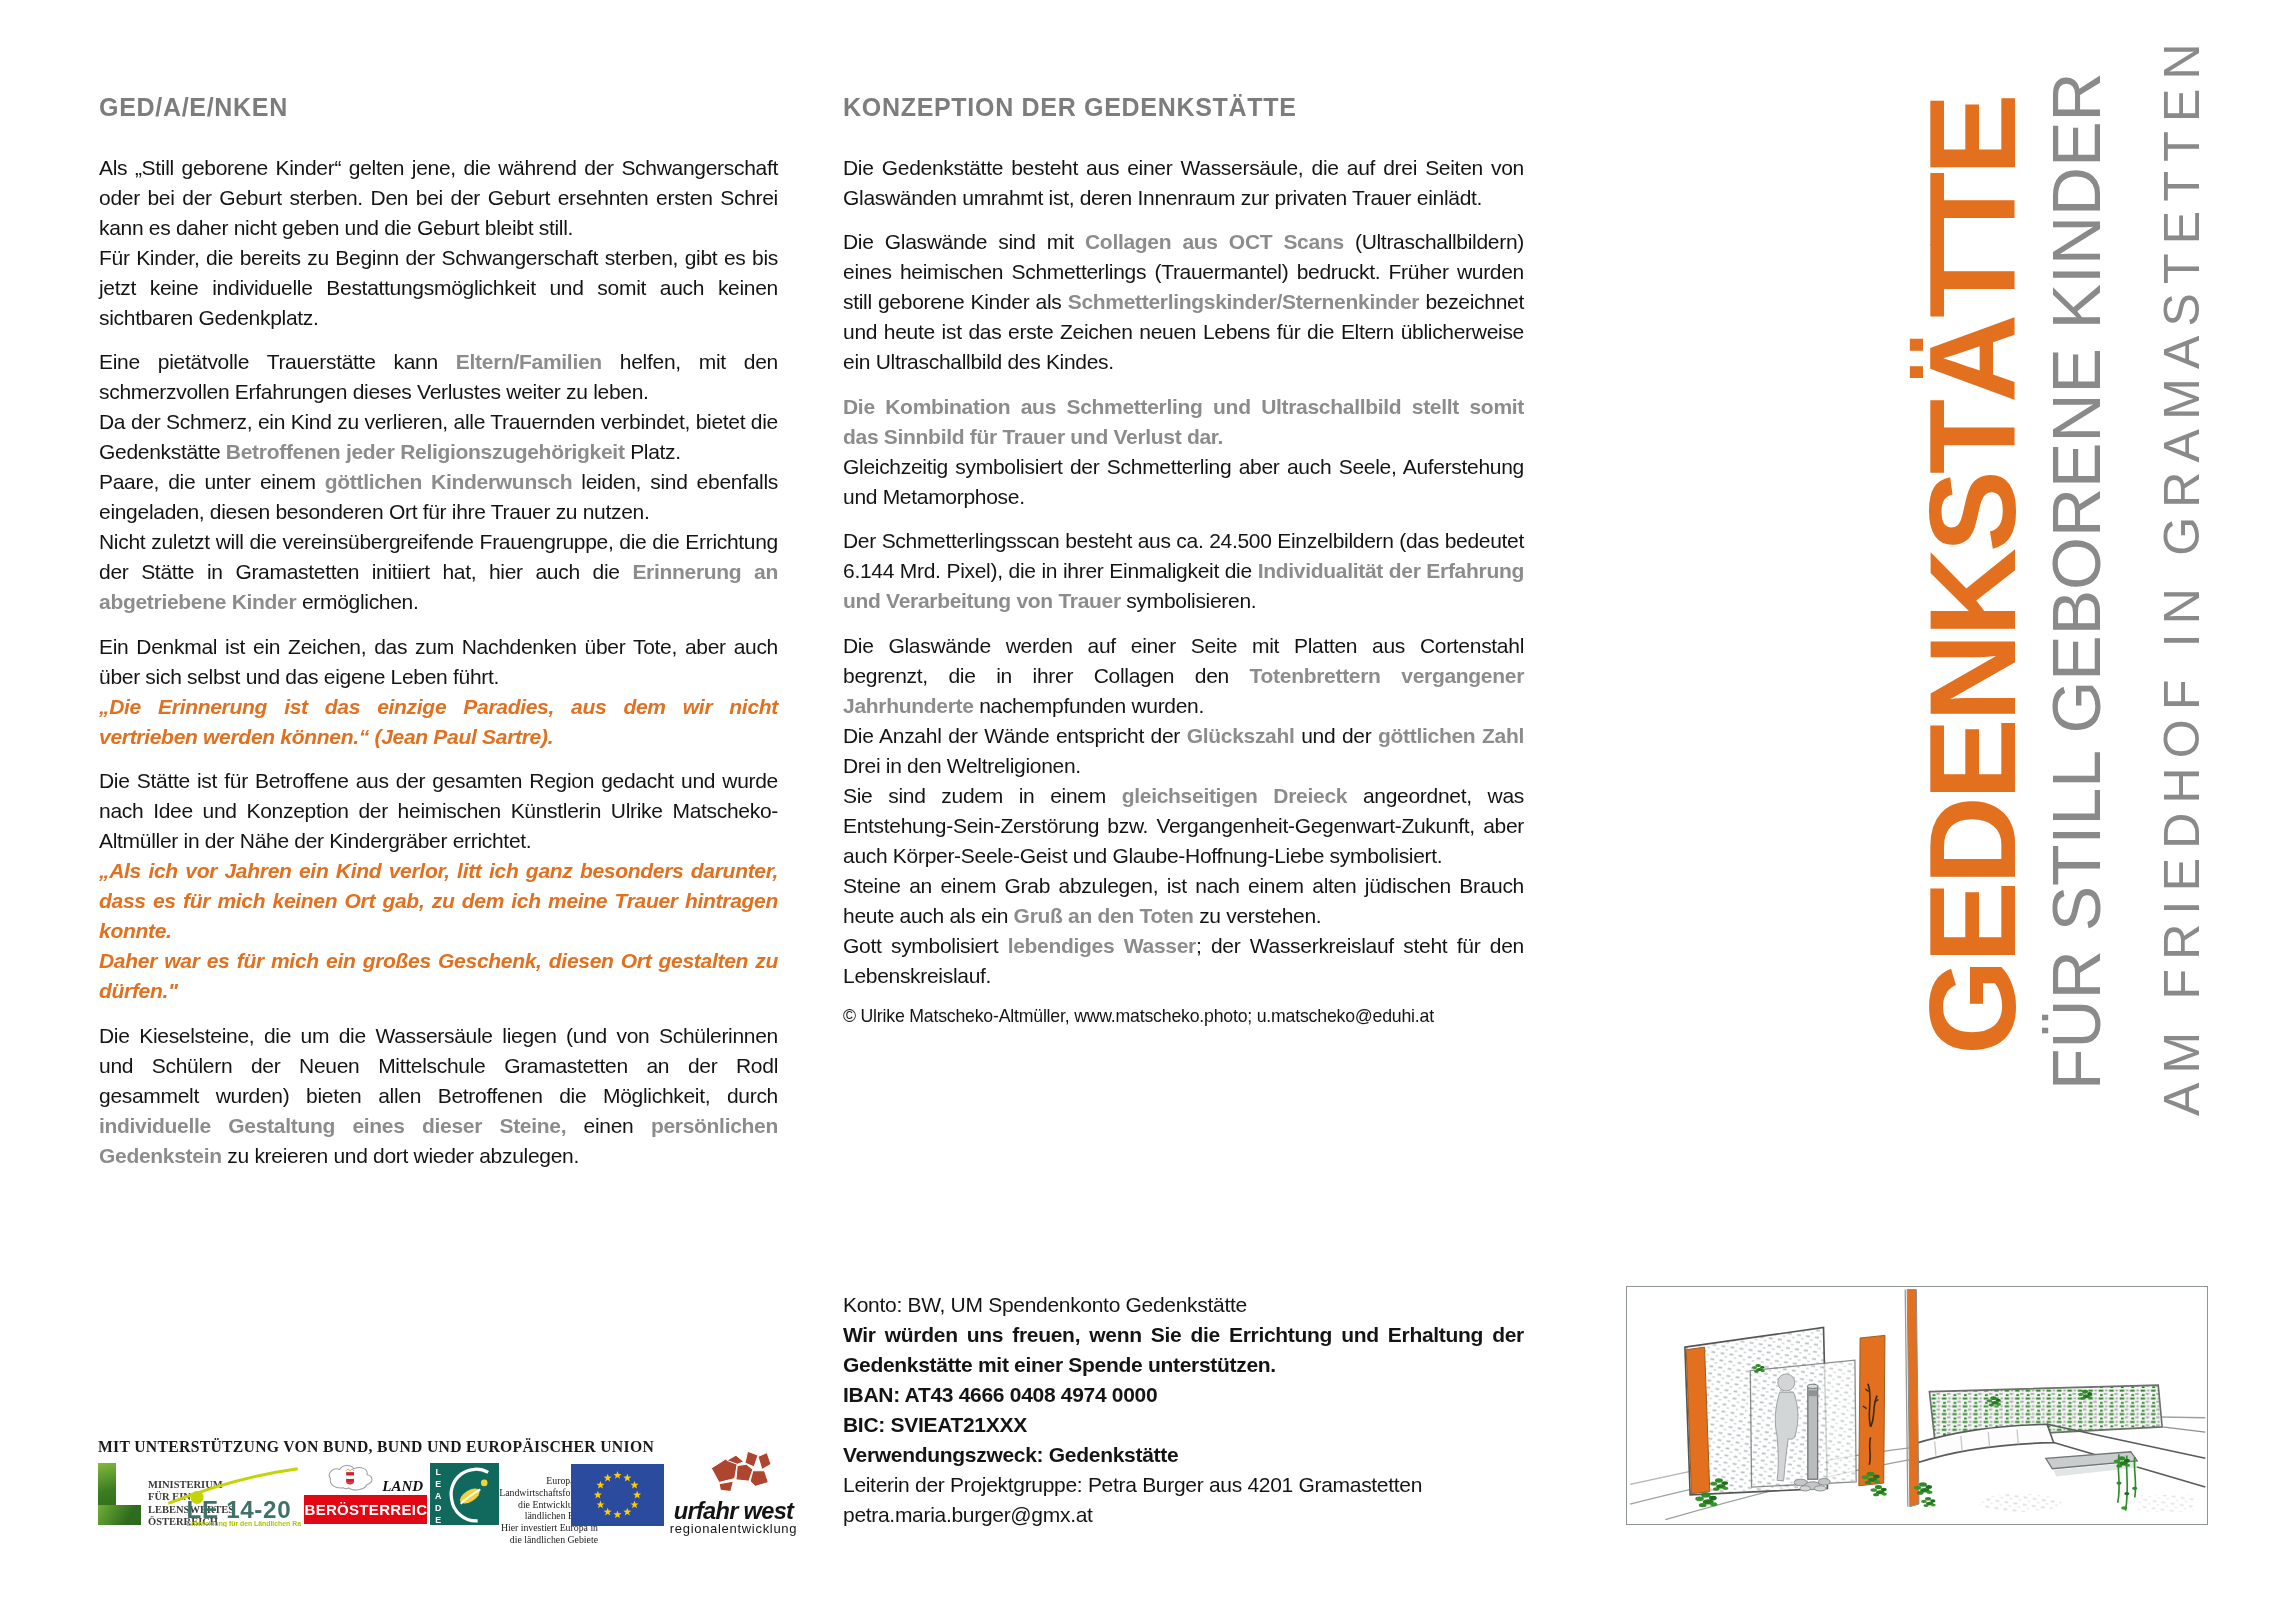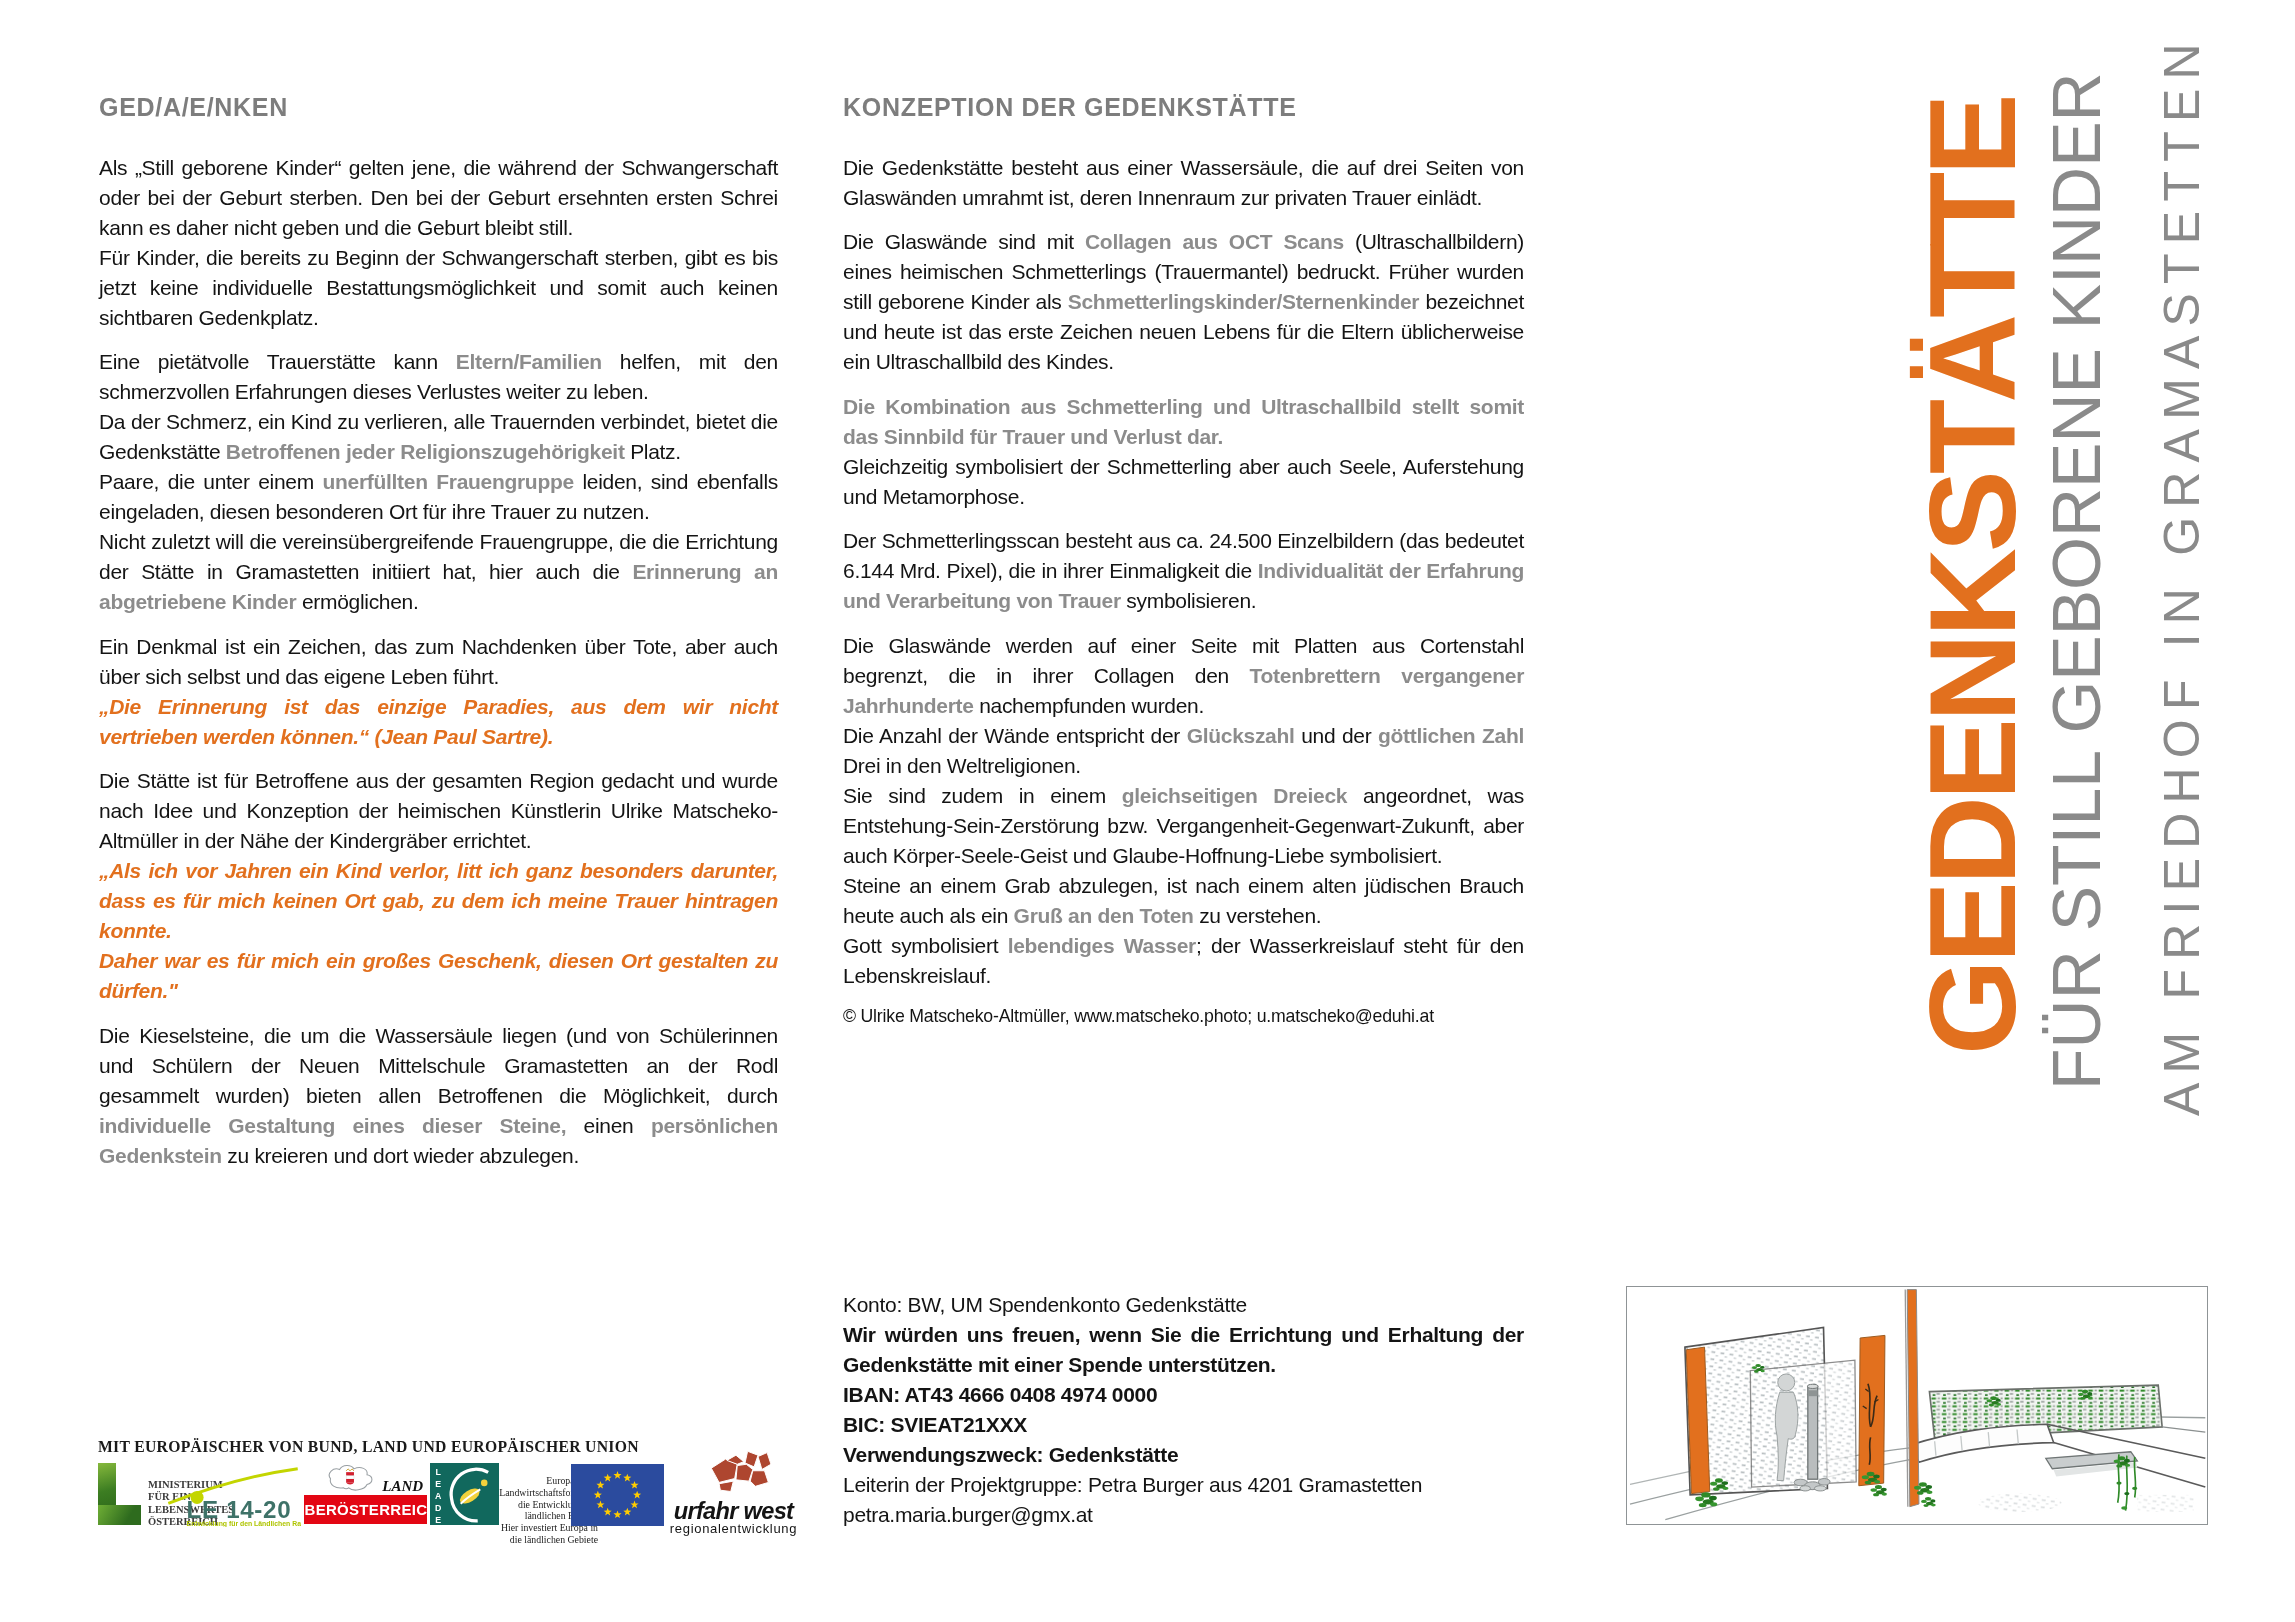--- a/index.html
+++ b/index.html
@@ -87,21 +87,21 @@
 
 <div id="page">
 
   <section class="col" id="col-left">
     <h1 class="col-heading">GED/A/E/NKEN</h1>
     <div class="body-text">
         <p class="para"><span class="run-n">Als „Still geborene Kinder“ gelten jene, die während der Schwangerschaft oder bei der Geburt sterben. Den bei der Geburt ersehnten ersten Schrei kann es daher nicht geben und die Geburt bleibt still.
 Für Kinder, die bereits zu Beginn der Schwangerschaft sterben, gibt es bis jetzt keine individuelle Bestattungsmöglichkeit und somit auch keinen sichtbaren Gedenkplatz.</span></p>
         <p class="para"><span class="run-n">Eine pietätvolle Trauerstätte kann </span><span class="run-g">Eltern/Familien</span><span class="run-n"> helfen, mit den schmerzvollen Erfahrungen dieses Verlustes weiter zu leben.
 Da der Schmerz, ein Kind zu verlieren, alle Trauernden verbindet, bietet die Gedenkstätte </span><span class="run-g">Betroffenen jeder Religionszugehörigkeit</span><span class="run-n"> Platz.
-Paare, die unter einem </span><span class="run-g">unerfüllten Frauengruppe</span><span class="run-n"> leiden, sind ebenfalls eingeladen, diesen besonderen Ort für ihre Trauer zu nutzen.
+Paare, die unter einem </span><span class="run-g">göttlichen Kinderwunsch</span><span class="run-n"> leiden, sind ebenfalls eingeladen, diesen besonderen Ort für ihre Trauer zu nutzen.
 Nicht zuletzt will die vereinsübergreifende Frauengruppe, die die Errichtung der Stätte in Gramastetten initiiert hat, hier auch die </span><span class="run-g">Erinnerung an abgetriebene Kinder</span><span class="run-n"> ermöglichen.</span></p>
         <p class="para"><span class="run-n">Ein Denkmal ist ein Zeichen, das zum Nachdenken über Tote, aber auch über sich selbst und das eigene Leben führt.
 </span><span class="run-o">„Die Erinnerung ist das einzige Paradies, aus dem wir nicht vertrieben werden können.“ (Jean Paul Sartre).</span></p>
         <p class="para"><span class="run-n">Die Stätte ist für Betroffene aus der gesamten Region gedacht und wurde nach Idee und Konzeption der heimischen Künstlerin Ulrike Matscheko-Altmüller in der Nähe der Kindergräber errichtet.
 </span><span class="run-o">„Als ich vor Jahren ein Kind verlor, litt ich ganz besonders darunter, dass es für mich keinen Ort gab, zu dem ich meine Trauer hintragen konnte.
 Daher war es für mich ein großes Geschenk, diesen Ort gestalten zu dürfen."</span></p>
         <p class="para"><span class="run-n">Die Kieselsteine, die um die Wassersäule liegen (und von Schülerinnen und Schülern der Neuen Mittelschule Gramastetten an der Rodl gesammelt wurden) bieten allen Betroffenen die Möglichkeit, durch </span><span class="run-g">individuelle Gestaltung eines dieser Steine,</span><span class="run-n"> einen </span><span class="run-g">persönlichen Gedenkstein</span><span class="run-n"> zu kreieren und dort wieder abzulegen.</span></p>
       </div>
   </section>
 
@@ -236,21 +236,21 @@
         <ellipse cx="776" cy="308" rx="4" ry="2.5" fill="#2f8a28"></ellipse>
         <ellipse cx="760" cy="338" rx="4.5" ry="2.6" fill="#379630"></ellipse>
       </g>
 
       <ellipse cx="600" cy="330" rx="64" ry="14" fill="url(#spk)" opacity="0.5"></ellipse>
       <rect x="780" y="318" width="86" height="26" fill="url(#spk)" opacity="0.4"></rect>
     </svg>
   </div>
 
   <footer id="footer">
-    <div class="caption">MIT EUROPÄISCHER VON BUND, LAND UND EUROPÄISCHER UNION</div>
+    <div class="caption">MIT UNTERSTÜTZUNG VON BUND, BUND UND EUROPÄISCHER UNION</div>
 
     <div class="logo" id="lg-min">
       <div class="min-bar-v"></div>
       <div class="min-bar-h"></div>
       <div class="min-text">MINISTERIUM
 FÜR EIN
 LEBENSWERTES
 ÖSTERREICH</div>
     </div>
 

